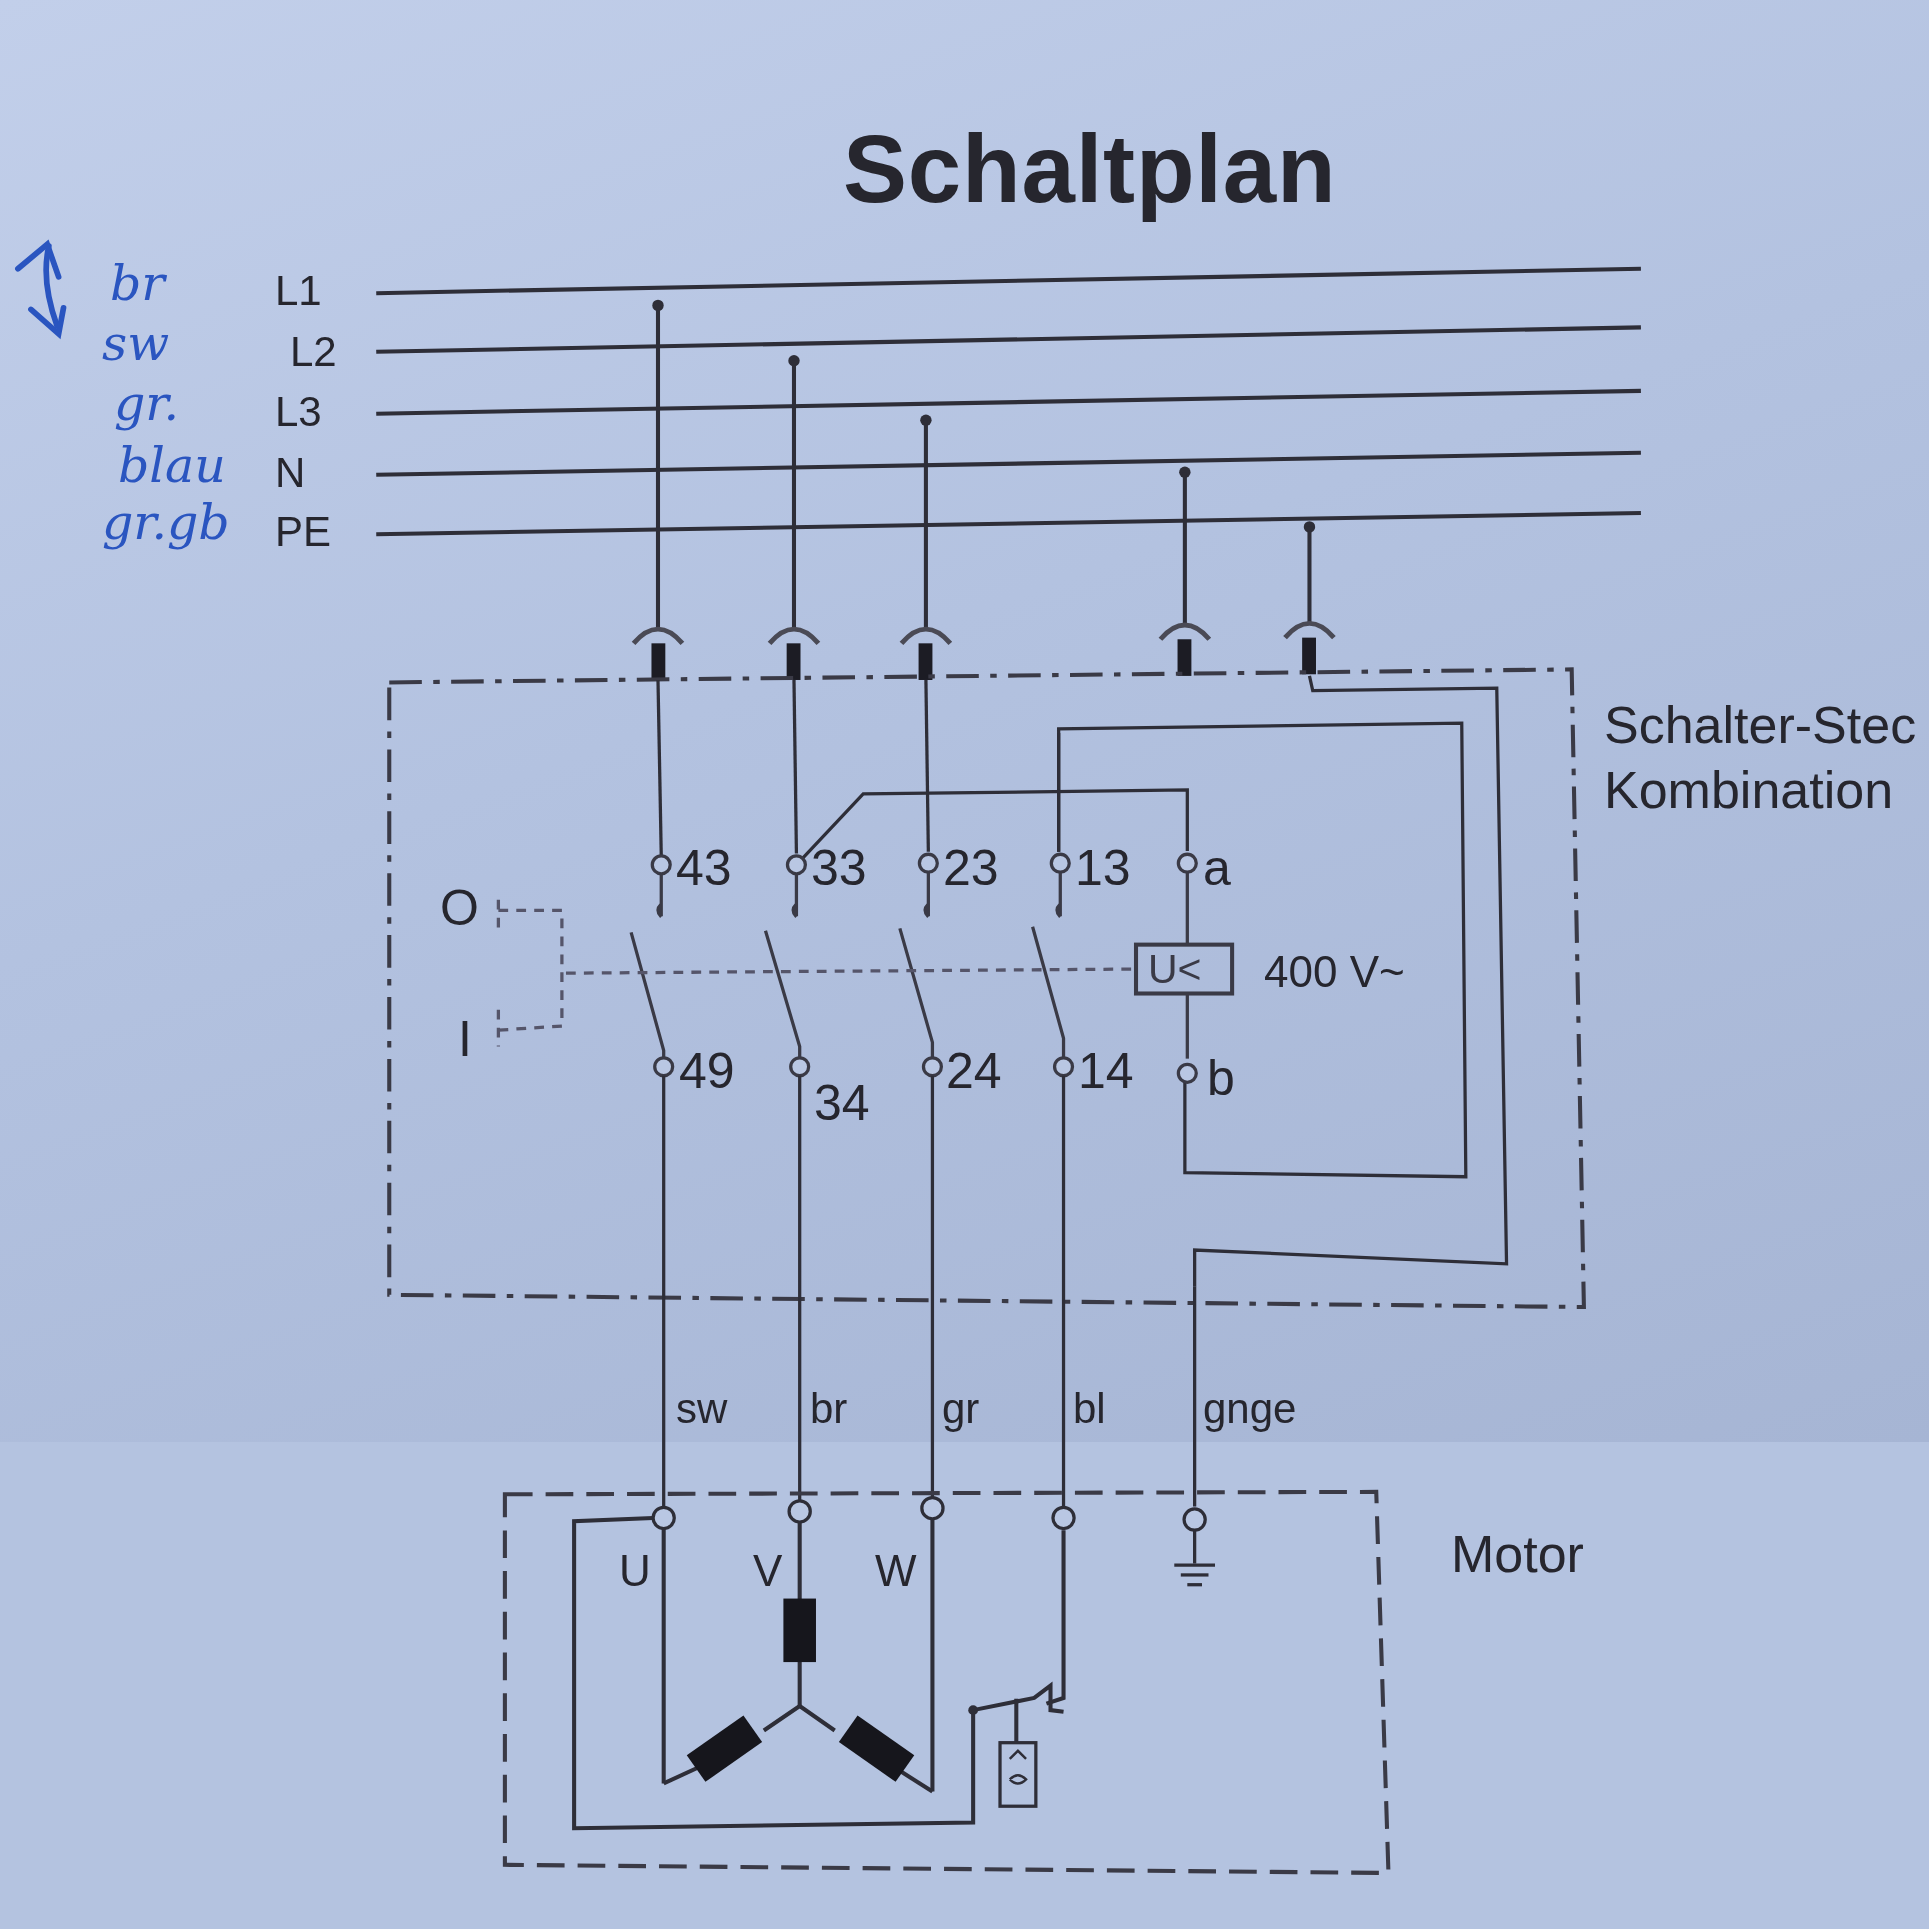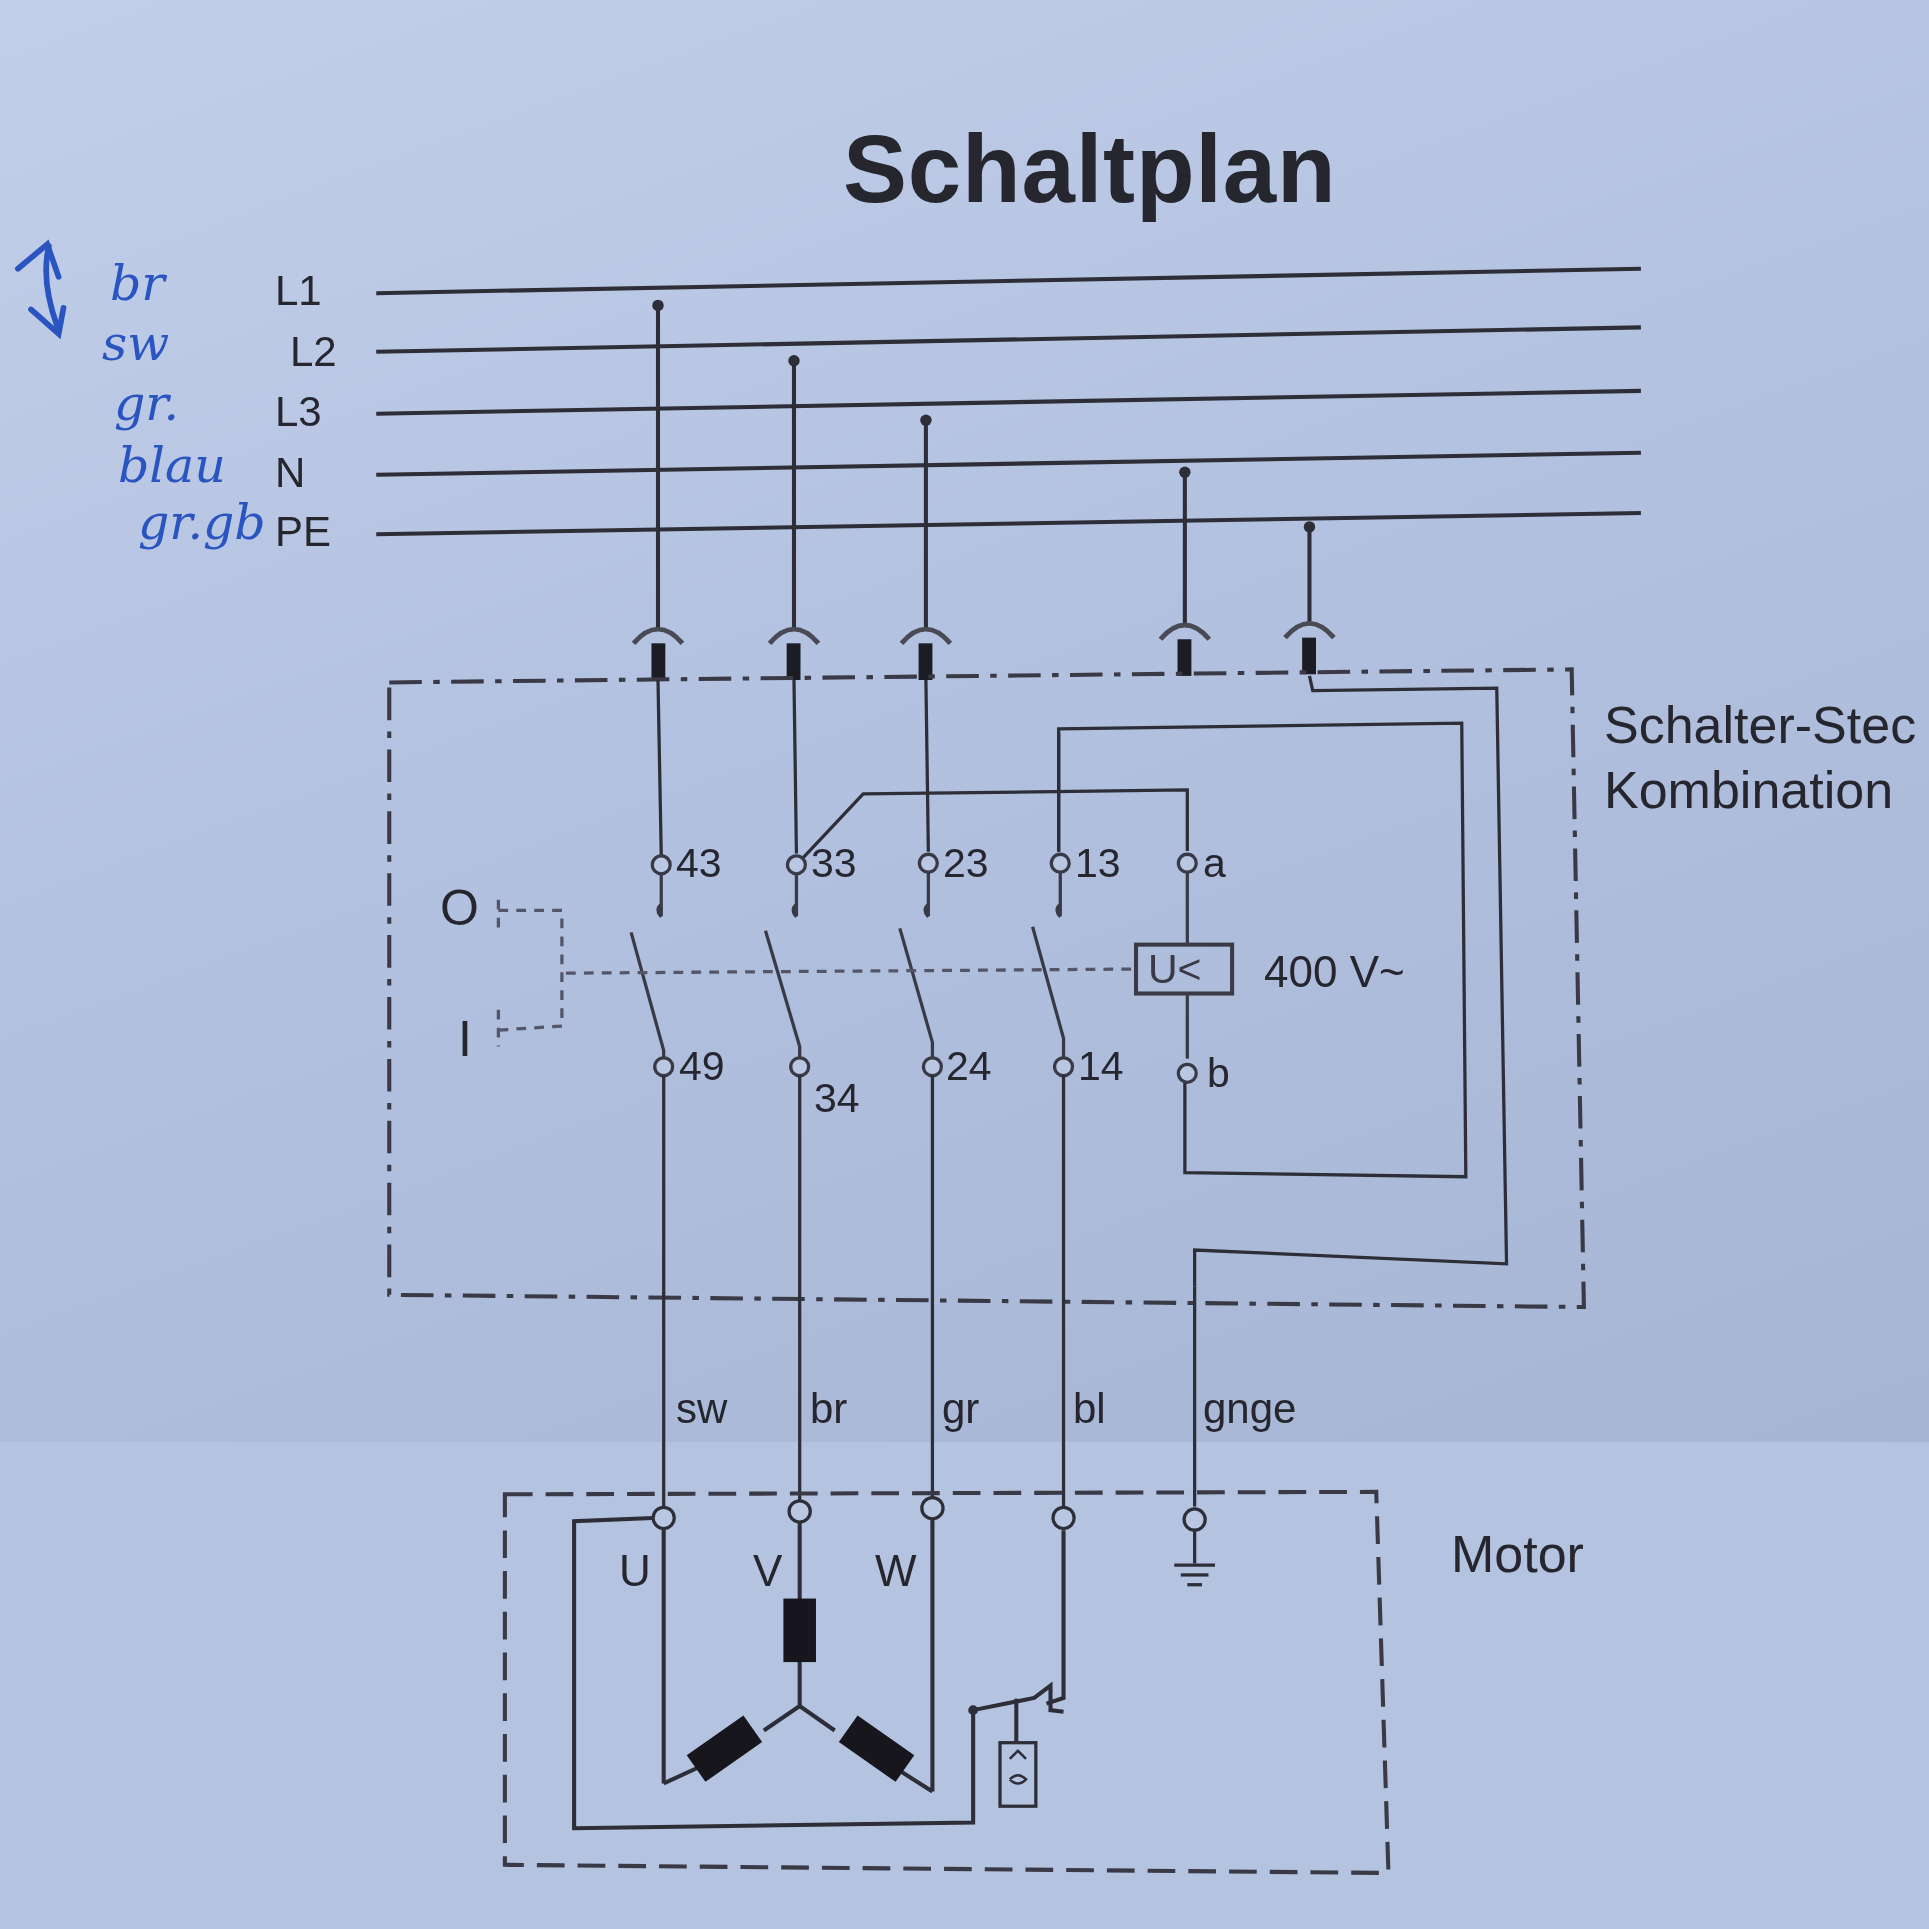--- a/index.html
+++ b/index.html
@@ -2,21 +2,21 @@
 <html style="font-size:13px"><head>
 <meta charset="utf-8">
 <style>
   html,body{margin:0;padding:0;}
   body{width:1930px;height:1930px;overflow:hidden;background:#b4c3e0;font-family:"Liberation Sans",sans-serif;}
   #stage{position:relative;width:1930px;height:1442px;background:linear-gradient(160deg,#c2cfea 0%,#b3c2e0 45%,#a6b5d4 100%);}
   svg{position:absolute;left:0;top:0;}
   .lbl{position:absolute;color:#26262e;white-space:nowrap;line-height:1;}
   .title{font-weight:bold;font-size:96px;letter-spacing:0.8px;}
   .bus{font-size:42px;}
-  .term{font-size:41px;}
+  .term{font-size:50px;}
   .wire{font-size:42px;}
   .side{font-size:52px;}
   .hand{position:absolute;color:#2a55c0;font-family:"DejaVu Serif",serif;font-style:italic;font-size:49px;line-height:1;white-space:nowrap;}
 </style>
 </head>
 <body>
 
 <div id="stage">
 
   <svg width="1930" height="1930" viewBox="0 0 2370 2370">
@@ -180,21 +180,21 @@
   <div class="lbl bus" style="left:275px;top:270px;">L1</div>
   <div class="lbl bus" style="left:290px;top:331px;">L2</div>
   <div class="lbl bus" style="left:275px;top:391px;">L3</div>
   <div class="lbl bus" style="left:275px;top:452px;">N</div>
   <div class="lbl bus" style="left:275px;top:511px;">PE</div>
 
   <div class="hand" style="left:110px;top:259px;">br</div>
   <div class="hand" style="left:102px;top:319px;">sw</div>
   <div class="hand" style="left:114px;top:379px;">gr.</div>
   <div class="hand" style="left:118px;top:441px;">blau</div>
-  <div class="hand" style="left:102px;top:498px;margin-left:36px;">gr.gb</div>
+  <div class="hand" style="left:102px;top:498px;">gr.gb</div>
 
   <div class="lbl side" style="left:1604px;top:699px;">Schalter-Stec</div>
   <div class="lbl side" style="left:1604px;top:764px;">Kombination</div>
 
   <div class="lbl" style="left:440px;top:883px;font-size:50px;">O</div>
   <div class="lbl" style="left:458px;top:1014px;font-size:50px;">I</div>
 
   <div class="lbl term" style="left:676px;top:843px;">43</div>
   <div class="lbl term" style="left:811px;top:843px;">33</div>
   <div class="lbl term" style="left:943px;top:843px;">23</div>

